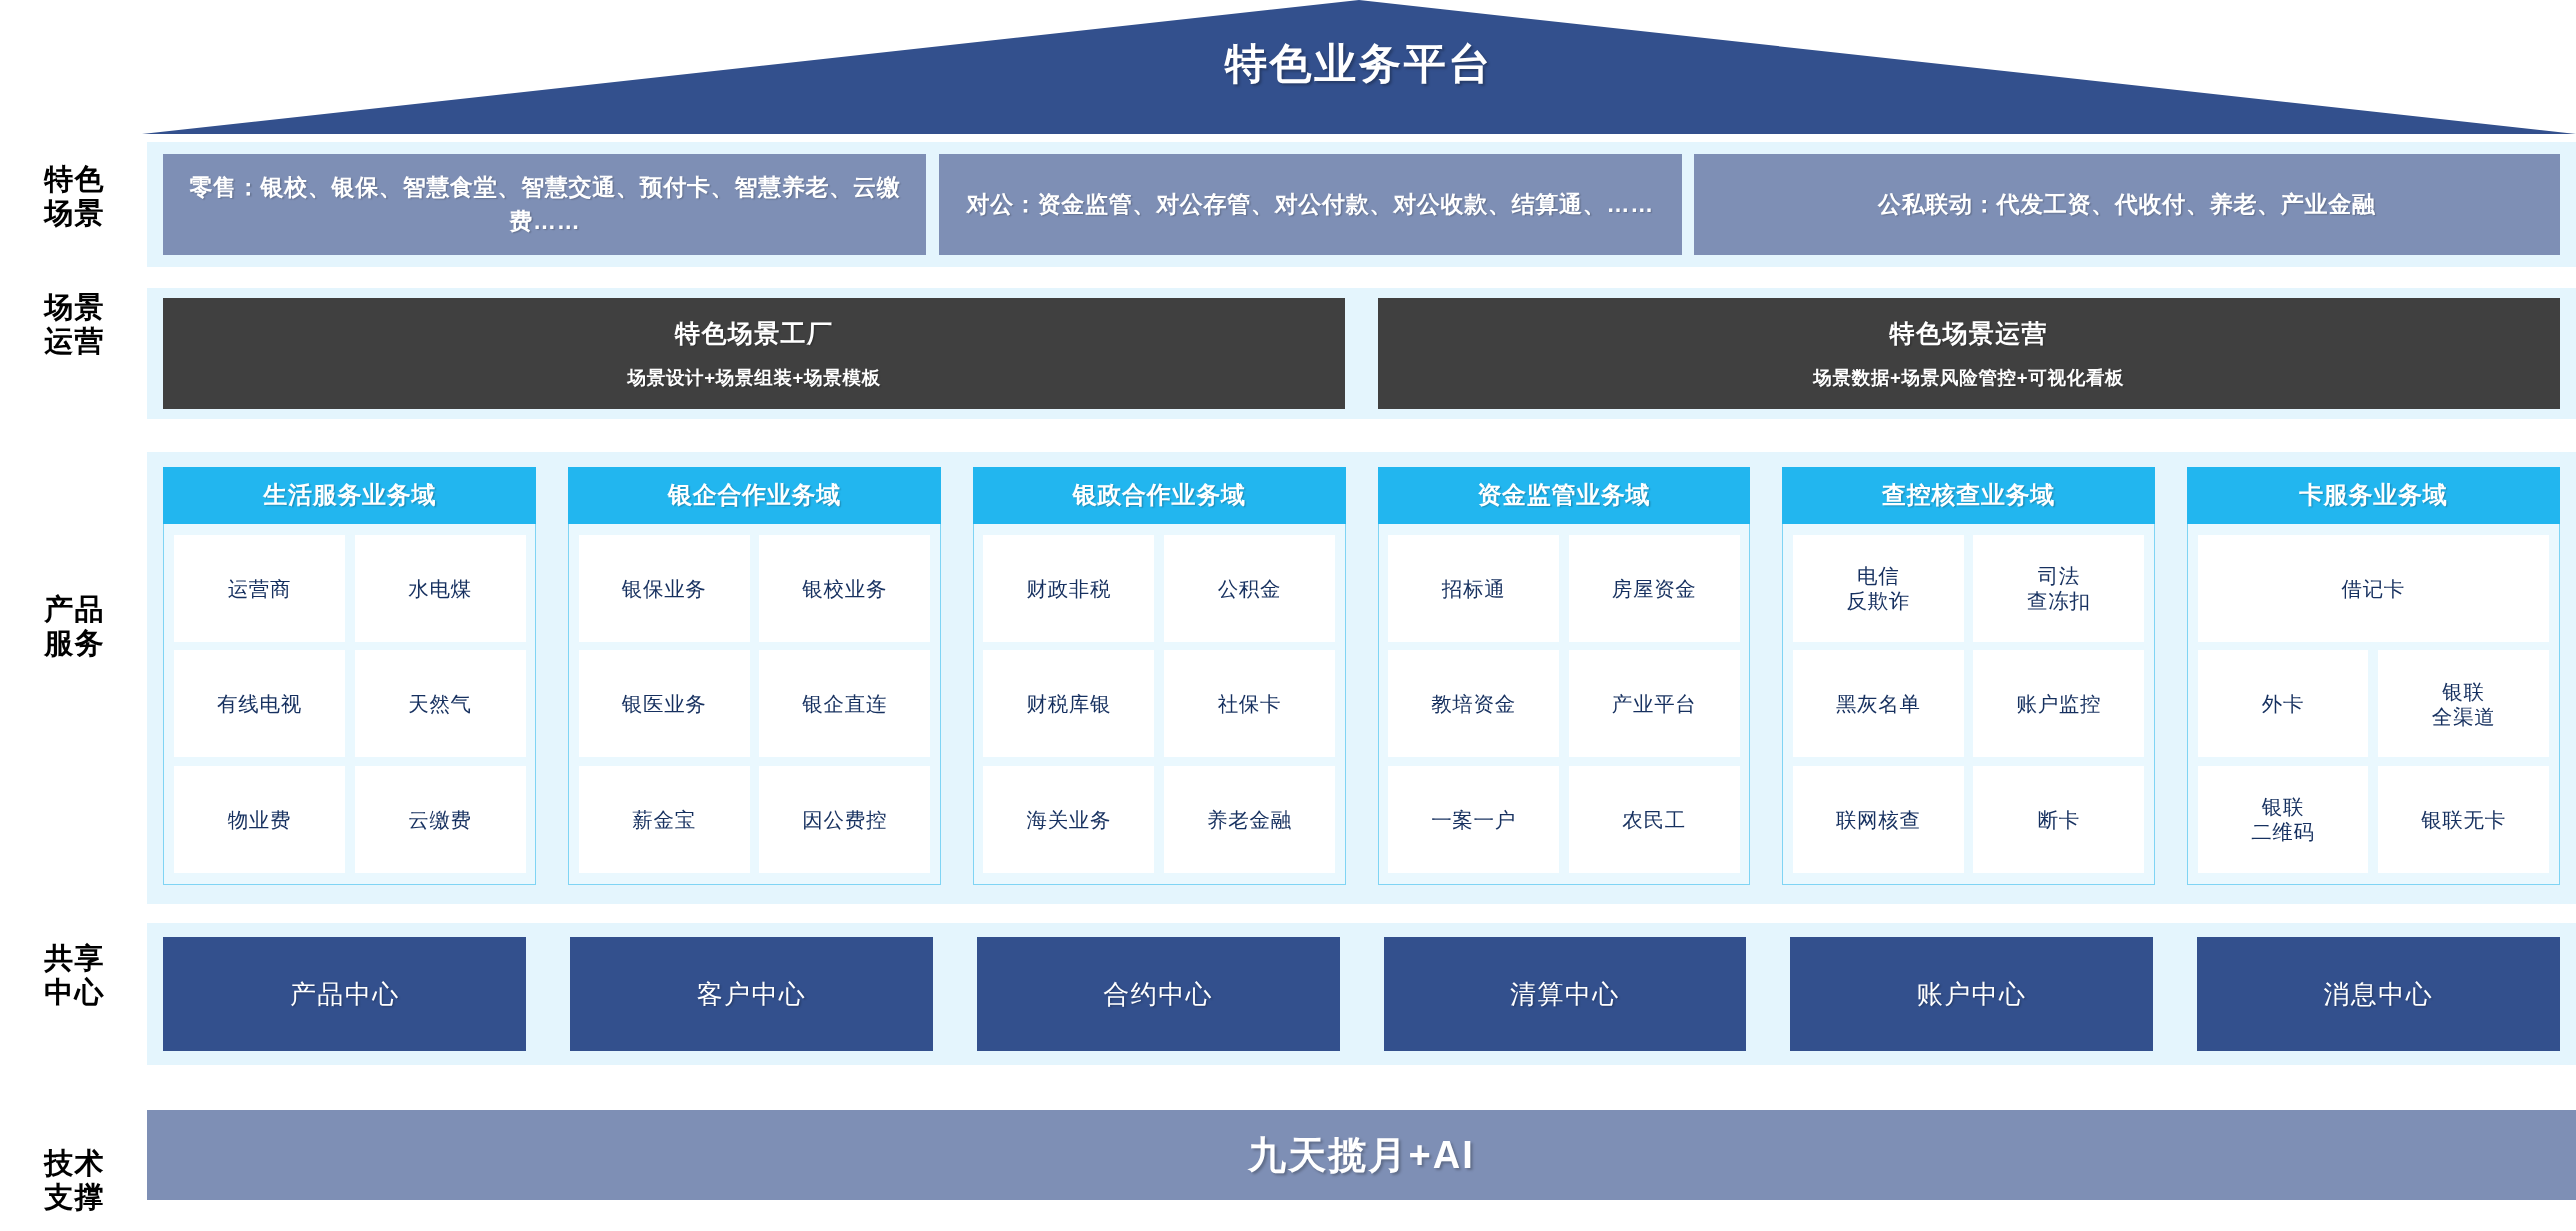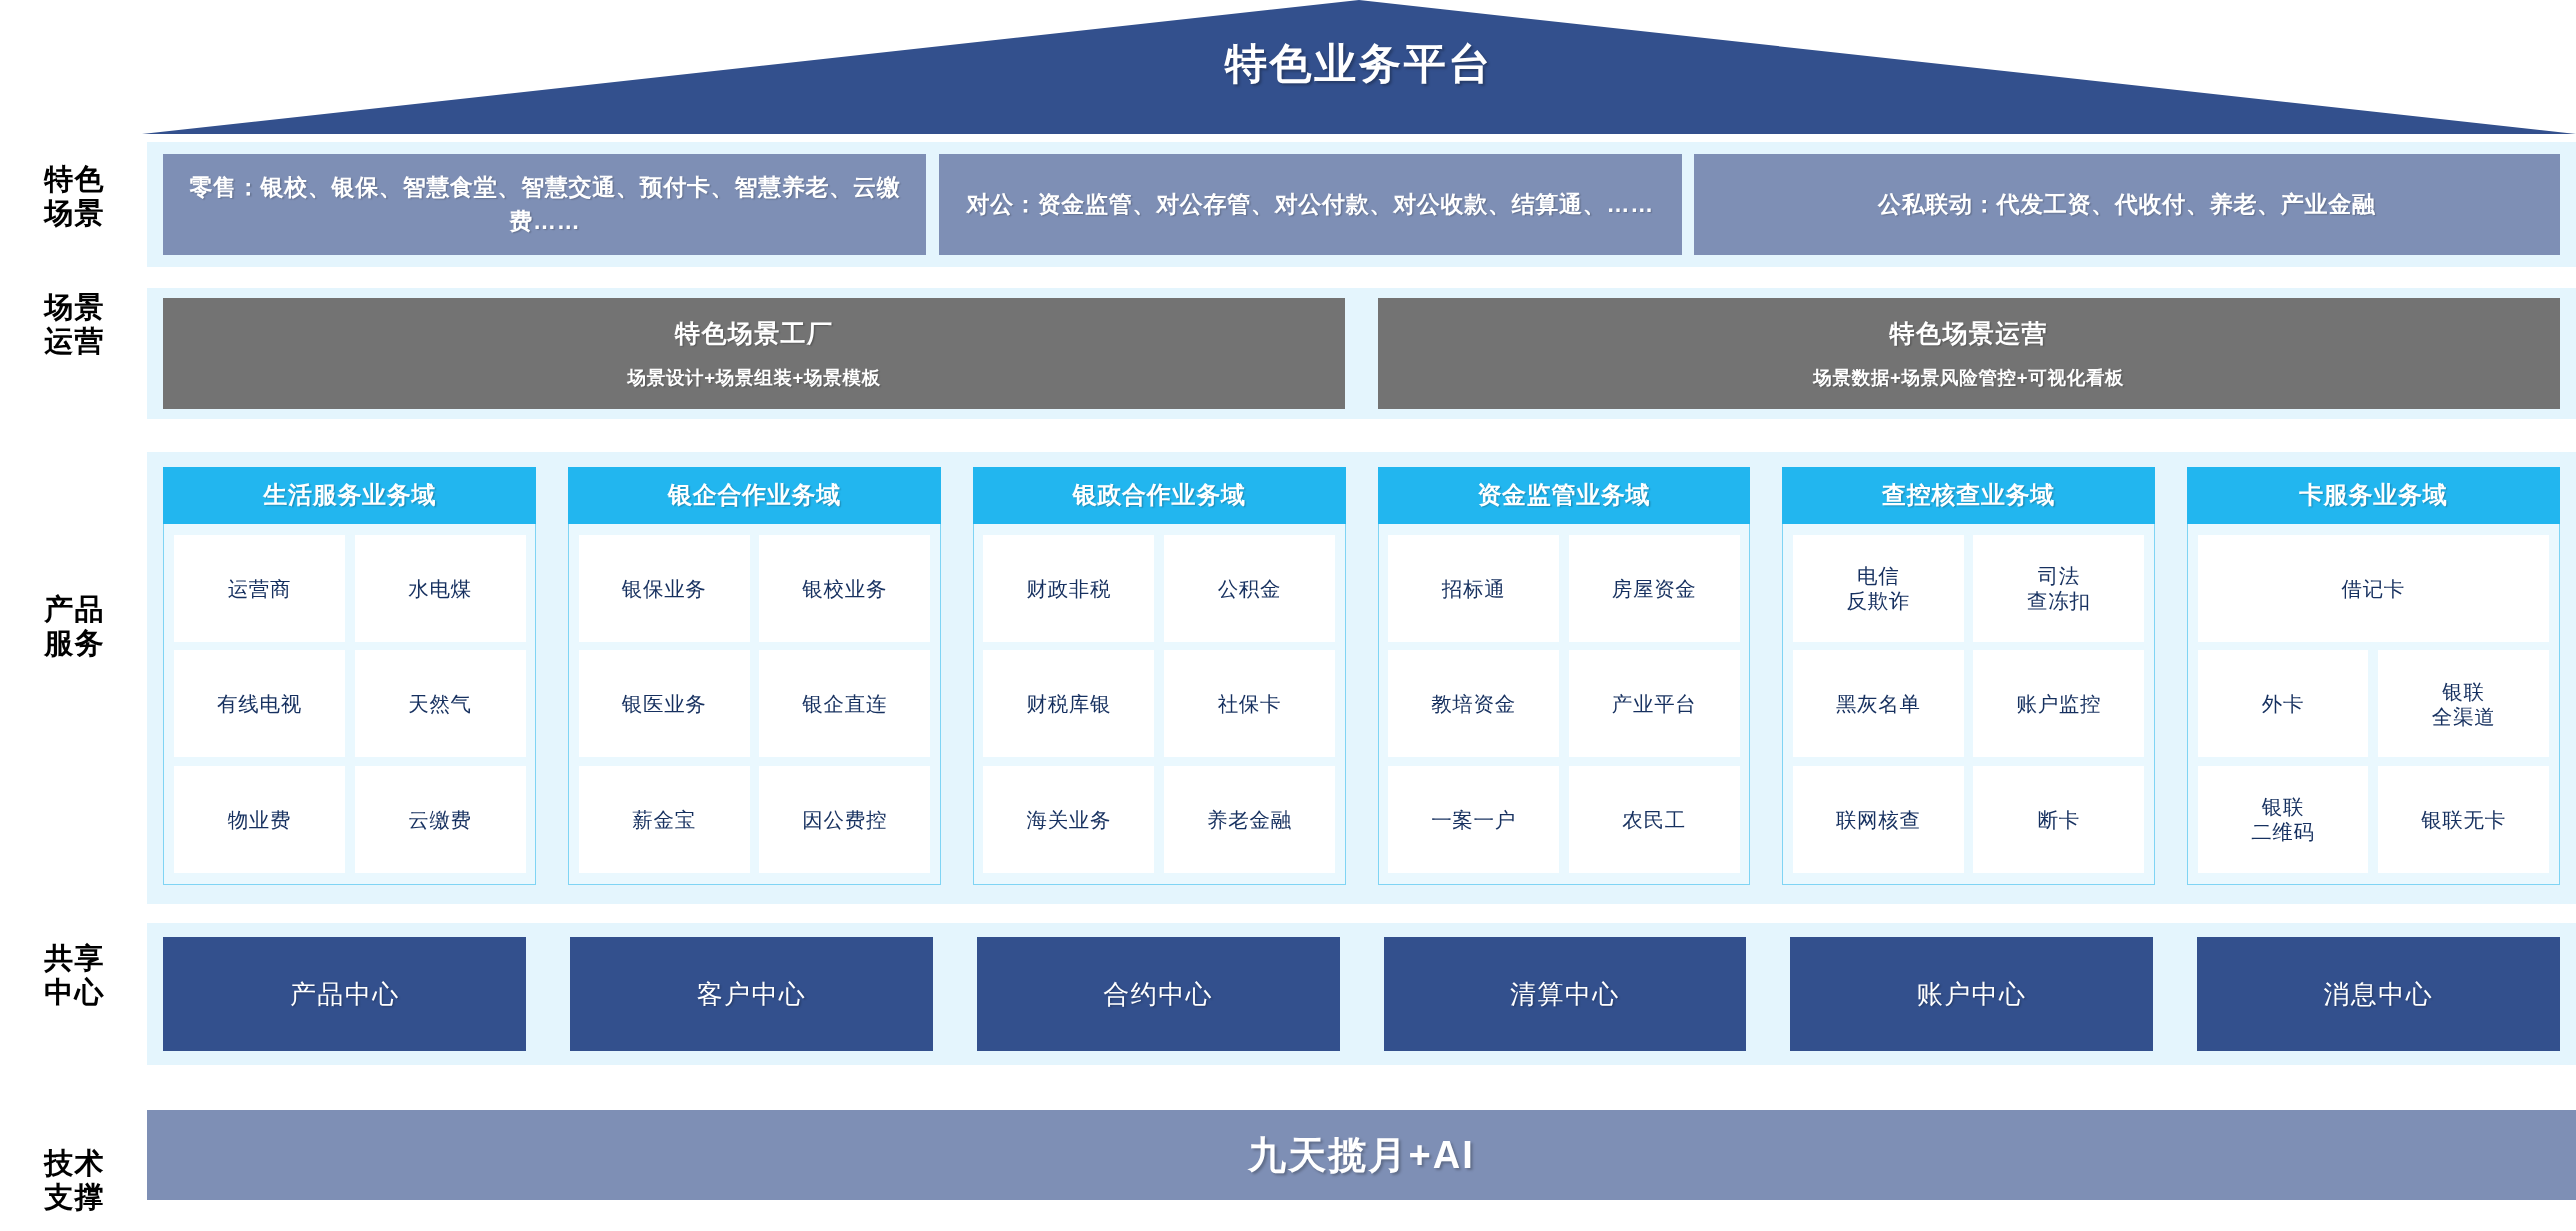--- a/index.html
+++ b/index.html
@@ -45,21 +45,21 @@
     padding:5.5px 15px;box-sizing:border-box;
     text-shadow:1.4px 1.4px 1.4px rgba(0,0,0,.2);
   }
   .scene-box.s1{flex:0 0 763px;}
   .scene-box.s2{flex:0 0 743px;}
   .scene-box.s3{flex:1 1 auto;}
 
   
   .ops-row{display:flex;height:100%;padding:9.6px 16.4px;box-sizing:border-box;gap:33px;}
   .ops-box{
-    flex:1 1 0;background:#737373;color:#ffffff;
+    flex:1 1 0;background:#404040;color:#ffffff;
     display:flex;flex-direction:column;align-items:center;justify-content:center;
     text-shadow:1.4px 1.4px 1.4px rgba(0,0,0,.22);
   }
   .ops-title{font-size:25px;font-weight:bold;letter-spacing:1.4px;}
   .ops-sub{font-size:18.5px;font-weight:bold;margin-top:15px;letter-spacing:0.7px;}
 
   
   .prod-row{display:flex;height:100%;padding:15px 16.4px 19px 16.4px;box-sizing:border-box;gap:32px;}
   .prod-col{flex:1 1 0;display:flex;flex-direction:column;}
   .prod-head{

